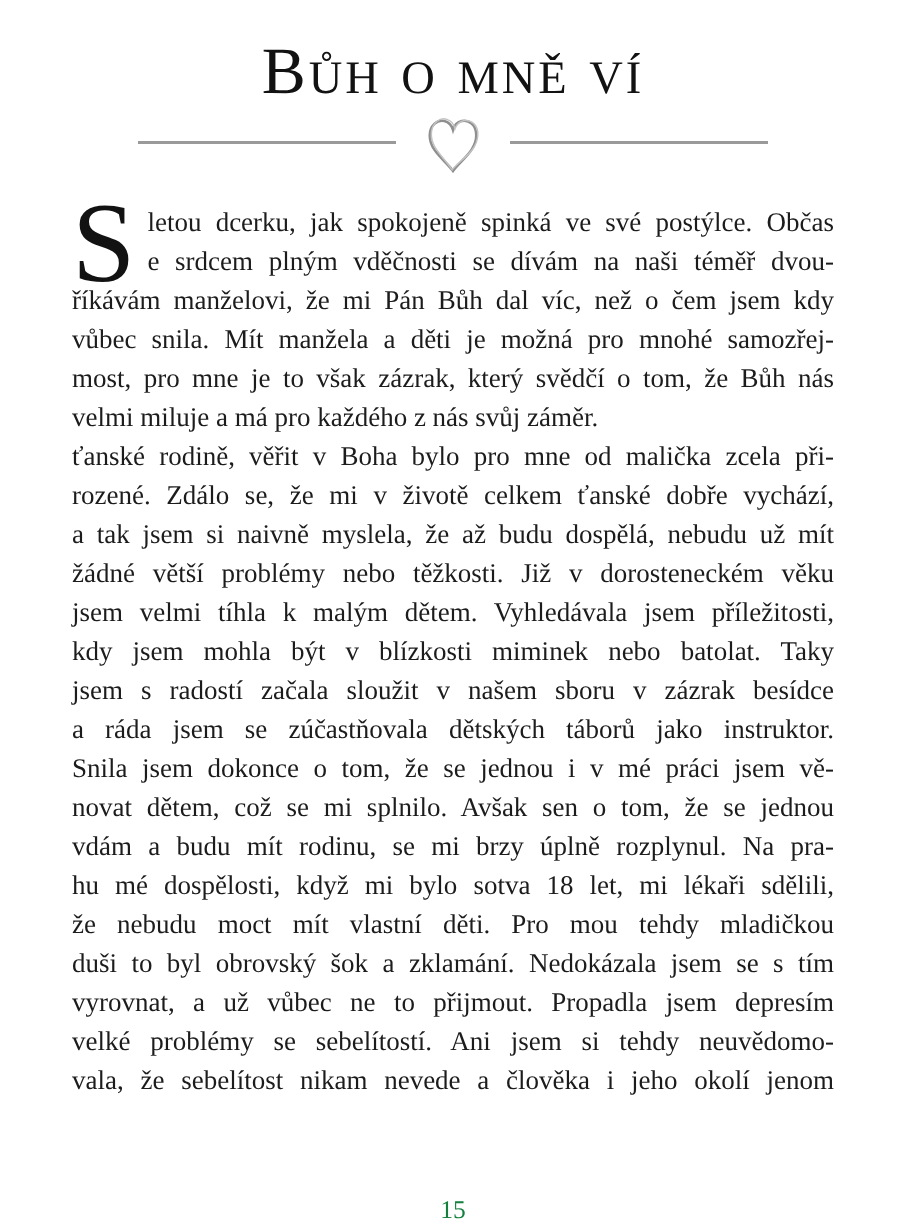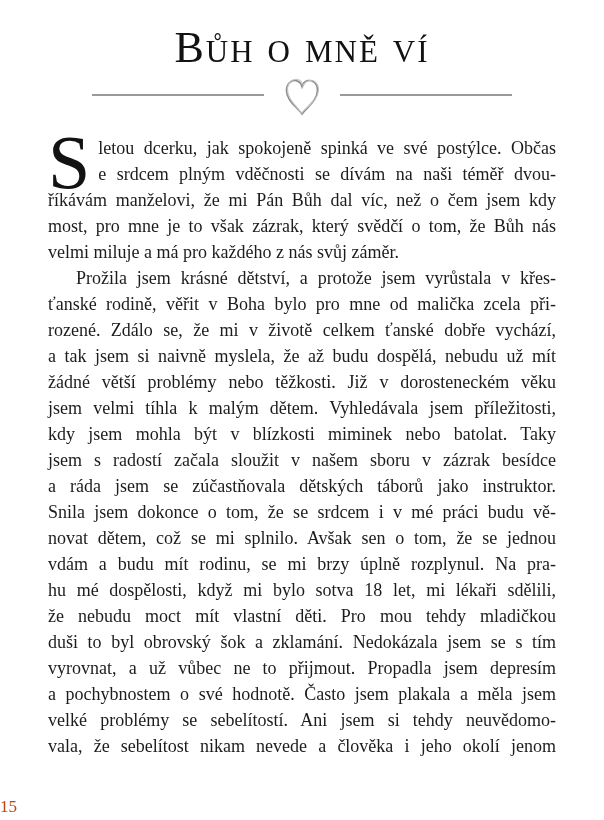--- a/index.html
+++ b/index.html
@@ -68,22 +68,23 @@
     height: 52px;
     padding-top: 1px;
     margin-right: 8px;
     color: #121212;
   }
   .page-number {
     position: absolute;
     left: 0;
     right: 0;
     bottom: 16px;
+    text-align: center;
     font-size: 17px;
-    color: #c2410c;
+    color: #15803d;
   }
 </style>
 </head>
 <body>
 
 <div class="page">
 
   <h1 class="chapter-title">Bůh o mně ví</h1>
 
   <div class="divider">
@@ -95,42 +96,41 @@
     </svg>
   </div>
 
   <div class="body-text">
 
     <div class="para">
       <span class="drop-cap">S</span>
       <div class="line">letou dcerku, jak spokojeně spinká ve své postýlce. Občas</div>
       <div class="line">e srdcem plným vděčnosti se dívám na naši téměř dvou-</div>
       <div class="line">říkávám manželovi, že mi Pán Bůh dal víc, než o čem jsem kdy</div>
+      <div class="line">vůbec snila. Mít manžela a děti je možná pro mnohé samozřej-</div>
       <div class="line">most, pro mne je to však zázrak, který svědčí o tom, že Bůh nás</div>
       <div class="line para-end">velmi miluje a má pro každého z nás svůj záměr.</div>
     </div>
 
     <div class="para">
-      <div class="line indented">Prožila jsem krásné dětství, a protože jsem vyrůstala v křes-</div>
       <div class="line">ťanské rodině, věřit v Boha bylo pro mne od malička zcela při-</div>
       <div class="line">rozené. Zdálo se, že mi v životě celkem ťanské dobře vychází,</div>
       <div class="line">a tak jsem si naivně myslela, že až budu dospělá, nebudu už mít</div>
       <div class="line">žádné větší problémy nebo těžkosti. Již v dorosteneckém věku</div>
       <div class="line">jsem velmi tíhla k malým dětem. Vyhledávala jsem příležitosti,</div>
       <div class="line">kdy jsem mohla být v blízkosti miminek nebo batolat. Taky</div>
       <div class="line">jsem s radostí začala sloužit v našem sboru v zázrak besídce</div>
       <div class="line">a ráda jsem se zúčastňovala dětských táborů jako instruktor.</div>
-      <div class="line">Snila jsem dokonce o tom, že se srdcem i v mé práci budu vě-</div>
+      <div class="line">Snila jsem dokonce o tom, že se jednou i v mé práci jsem vě-</div>
       <div class="line">novat dětem, což se mi splnilo. Avšak sen o tom, že se jednou</div>
       <div class="line">vdám a budu mít rodinu, se mi brzy úplně rozplynul. Na pra-</div>
       <div class="line">hu mé dospělosti, když mi bylo sotva 18 let, mi lékaři sdělili,</div>
       <div class="line">že nebudu moct mít vlastní děti. Pro mou tehdy mladičkou</div>
       <div class="line">duši to byl obrovský šok a zklamání. Nedokázala jsem se s tím</div>
       <div class="line">vyrovnat, a už vůbec ne to přijmout. Propadla jsem depresím</div>
-      <div class="line">a pochybnostem o své hodnotě. Často jsem plakala a měla jsem</div>
       <div class="line">velké problémy se sebelítostí. Ani jsem si tehdy neuvědomo-</div>
       <div class="line">vala, že sebelítost nikam nevede a člověka i jeho okolí jenom</div>
     </div>
 
   </div>
 
   <div class="page-number">15</div>
 
 </div>
 

